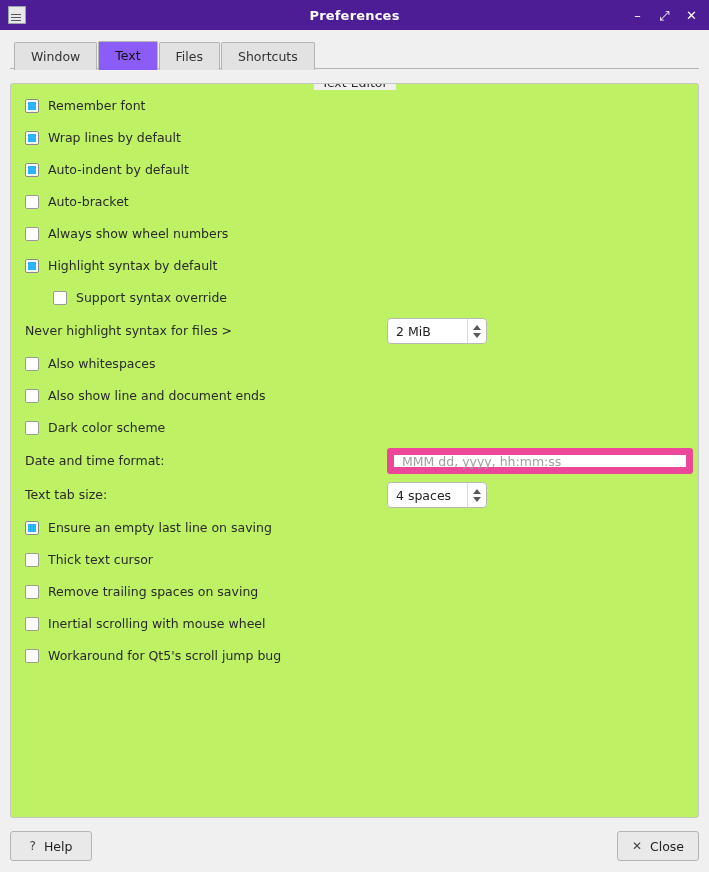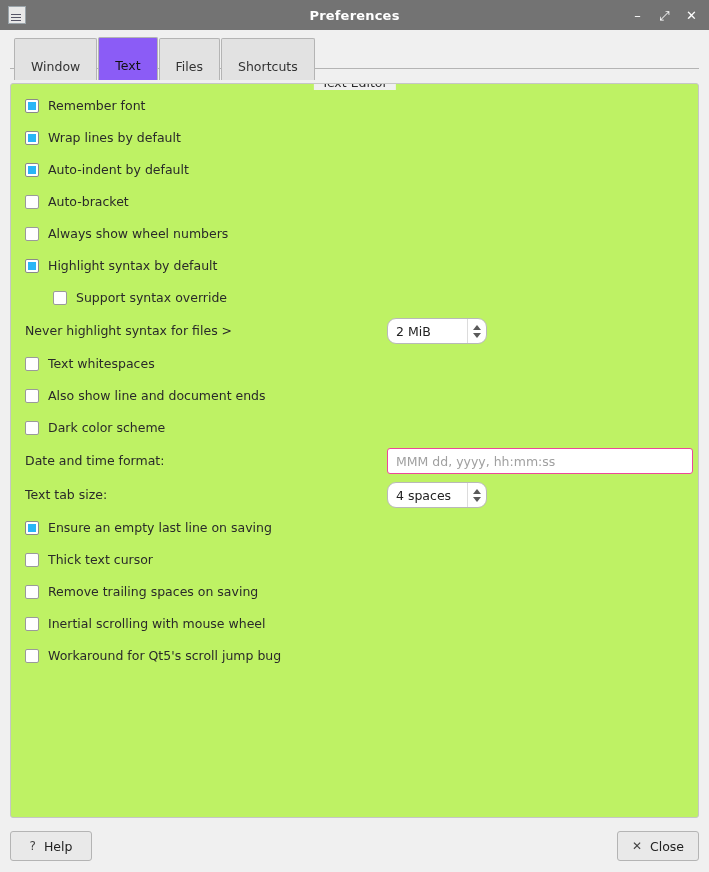--- a/index.html
+++ b/index.html
@@ -12,21 +12,21 @@
     font-family: "DejaVu Sans", "Liberation Sans", sans-serif;
     font-size: 12.5px;
     color: #2a2a2a;
     background: #f0f0f0;
     overflow: hidden;
   }
 
   
   .titlebar {
     height: 30px;
-    background: #737373;
+    background: #4c1d95;
     color: #ffffff;
     display: flex;
     align-items: center;
     position: relative;
   }
   .titlebar-icon {
     width: 16px;
     height: 16px;
     margin-left: 8px;
     background: #e8e8e8;
@@ -82,30 +82,30 @@
 
   
   .tabbar {
     display: flex;
     align-items: flex-end;
     height: 30px;
     border-bottom: 1px solid #b4b4b4;
     padding-left: 4px;
   }
   .tab {
-    padding: 20px 16px 6px 16px;
+    padding: 6px 16px 6px 16px;
     font-size: 12.5px;
     background: #e2e2e2;
     border: 1px solid #b4b4b4;
     border-bottom: none;
     margin-right: 1px;
     border-radius: 2px 2px 0 0;
     color: #333;
     position: relative;
-    top: 12px;
+    top: 2px;
   }
   .tab.active {
     background: #8b5cf6;
     color: #111;
     padding-bottom: 7px;
   }
 
   
   .group {
     border: 1px solid #c6c6c6;
@@ -168,21 +168,21 @@
   .lbl { line-height: 1; }
   .indent-1 { margin-left: 28px; }
   .indent-2 { margin-left: 28px; }
 
   
   .spin {
     width: 100px;
     height: 26px;
     border: 1px solid #b9b9b9;
     background: #ffffff;
-    border-radius: 9px;
+    border-radius: 4px;
     display: flex;
     align-items: center;
     box-sizing: border-box;
     font-size: 12.5px;
   }
   .spin .val {
     flex: 1 1 auto;
     padding-left: 8px;
     color: #222;
     white-space: nowrap;
@@ -207,21 +207,21 @@
     border-right: 4px solid transparent;
   }
   .arrow-up { border-bottom: 5px solid #5a5a5a; }
   .arrow-dn { border-top: 5px solid #5a5a5a; }
   .disabled-field .arrow-up { border-bottom-color: #c2c2c2; }
   .disabled-field .arrow-dn { border-top-color: #c2c2c2; }
 
   
   .textfield {
     height: 26px;
-    border: 1px solid #ec4899;
+    border: 7px solid #ec4899;
     background: #ffffff;
     border-radius: 3px;
     display: flex;
     align-items: center;
     padding-left: 8px;
     box-sizing: border-box;
     color: #a0a0a0;
     font-size: 12.5px;
     width: 306px;
   }
@@ -339,21 +339,21 @@
         <div class="arrows">
           <div class="arrow-up"></div>
           <div class="arrow-dn"></div>
         </div>
       </div>
     </div>
 
     <div class="row">
       <div class="check">
         <div class="box"></div>
-        <div class="lbl">Text whitespaces</div>
+        <div class="lbl">Also whitespaces</div>
       </div>
     </div>
 
     <div class="row">
       <div class="check">
         <div class="box"></div>
         <div class="lbl">Also show line and document ends</div>
       </div>
     </div>
 

